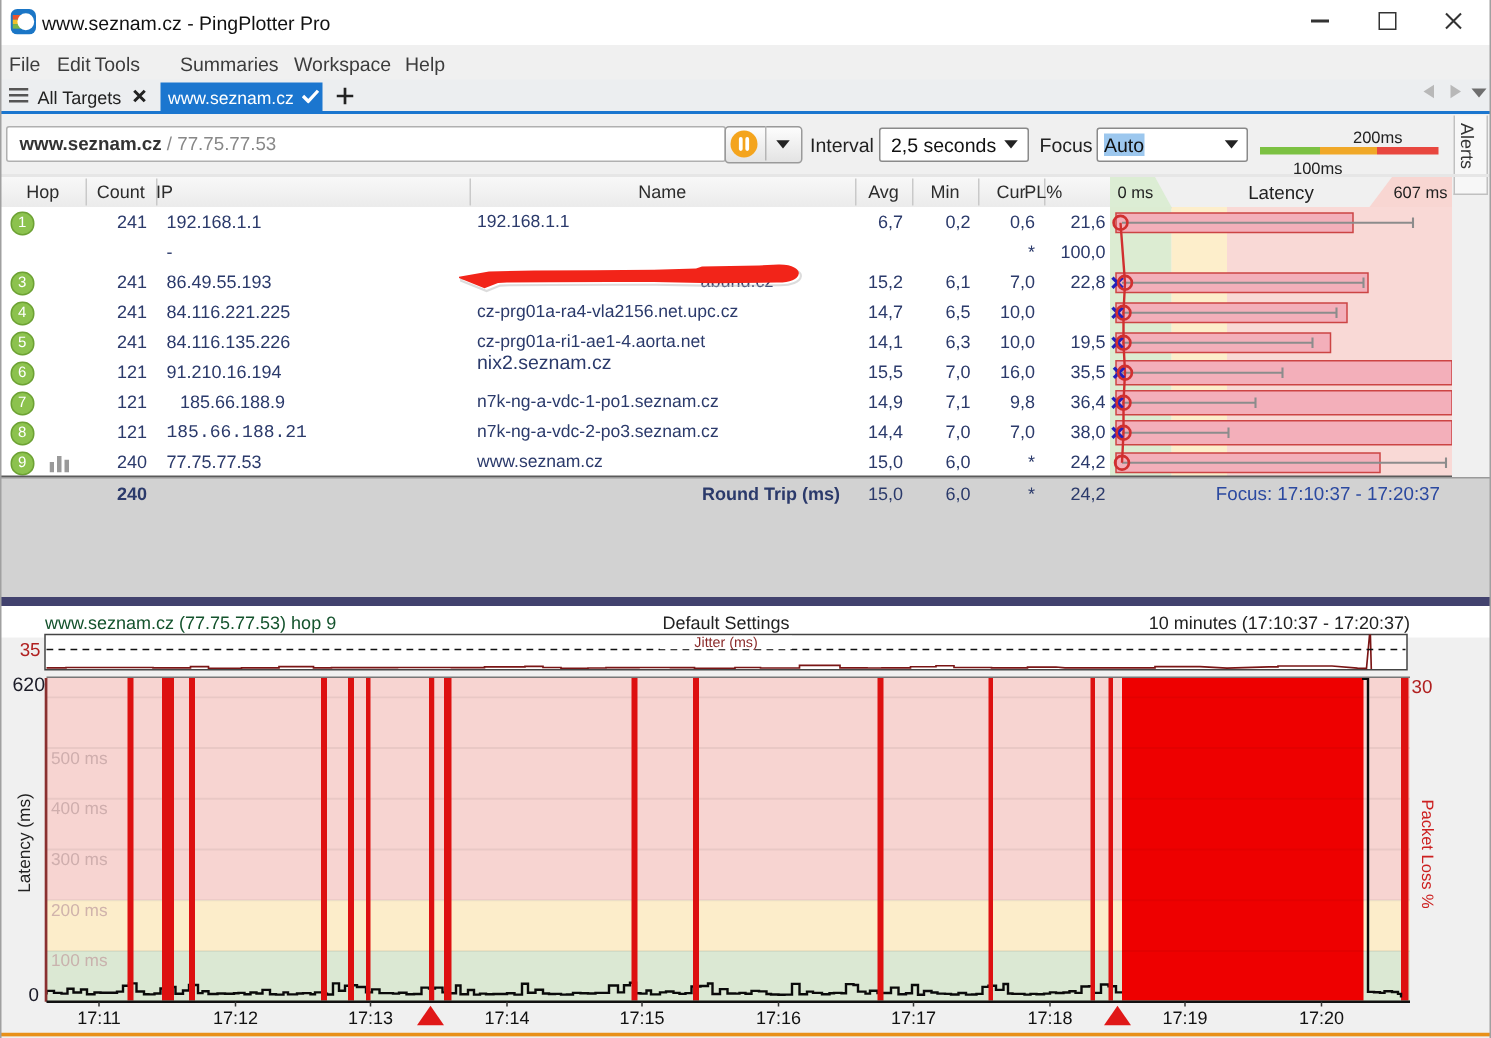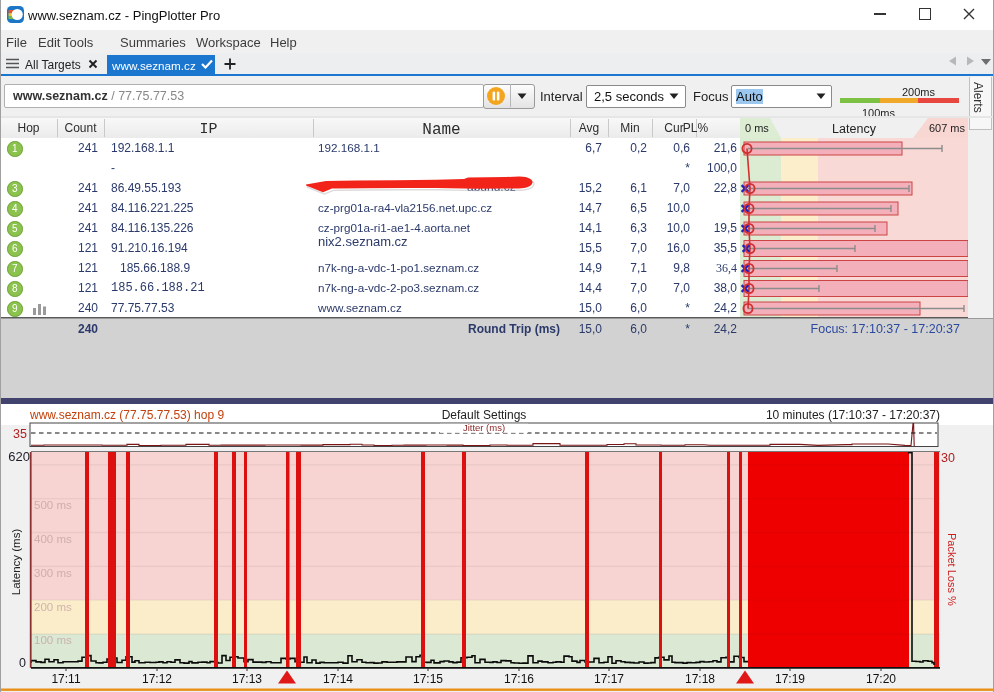--- a/index.html
+++ b/index.html
@@ -103,22 +103,22 @@
 <div class="abs" style="left:57px;top:119px;width:1px;height:18px;background:#c9c9c9;"></div>
 <div class="abs" style="left:104px;top:119px;width:1px;height:18px;background:#c9c9c9;"></div>
 <div class="abs" style="left:313px;top:119px;width:1px;height:18px;background:#c9c9c9;"></div>
 <div class="abs" style="left:570px;top:119px;width:1px;height:18px;background:#c9c9c9;"></div>
 <div class="abs" style="left:608px;top:119px;width:1px;height:18px;background:#c9c9c9;"></div>
 <div class="abs" style="left:652px;top:119px;width:1px;height:18px;background:#c9c9c9;"></div>
 <div class="abs" style="left:696px;top:119px;width:1px;height:18px;background:#c9c9c9;"></div>
 <div class="abs" style="left:742px;top:119px;width:1px;height:18px;background:#c9c9c9;"></div>
 <div class="abs" style="left:0px;top:121px;width:57px;font-size:12px;color:#2c2c2c;text-align:center;">Hop</div>
 <div class="abs" style="left:57px;top:121px;width:47px;font-size:12px;color:#2c2c2c;text-align:center;">Count</div>
-<div class="abs" style="left:104px;top:121px;width:209px;font-size:15px;color:#2c2c2c;text-align:center;font-family:Liberation Mono, monospace;">IP</div>
-<div class="abs" style="left:313px;top:121px;width:257px;font-size:16px;color:#2c2c2c;text-align:center;font-family:Liberation Mono, monospace;">Name</div>
+<div class="abs" style="left:104px;top:121px;width:209px;font-size:12px;color:#2c2c2c;text-align:left;">IP</div>
+<div class="abs" style="left:313px;top:121px;width:257px;font-size:12px;color:#2c2c2c;text-align:center;">Name</div>
 <div class="abs" style="left:570px;top:121px;width:38px;font-size:12px;color:#2c2c2c;text-align:center;">Avg</div>
 <div class="abs" style="left:608px;top:121px;width:44px;font-size:12px;color:#2c2c2c;text-align:center;">Min</div>
 <div class="abs" style="left:652px;top:121px;width:44px;font-size:12px;color:#2c2c2c;text-align:center;">Cur</div>
 <div class="abs" style="left:672px;top:121px;width:47px;font-size:12px;color:#2c2c2c;text-align:center;">PL%</div>
 <div class="abs" style="left:0;top:138px;width:743px;height:180px;background:#ffffff;"></div>
 <div class="abs" style="left:7px;top:141px;width:13.5px;height:13.5px;border-radius:50%;background:#8cc24e;border:1px solid #6da234;color:#fff;font-size:10px;text-align:center;line-height:13.5px;">1</div>
 <div class="abs nv r" style="left:30px;top:141px;width:68px;font-size:12px;">241</div>
 <div class="abs nv" style="left:111px;top:141px;font-size:12px;">192.168.1.1</div>
 <div class="abs nv" style="left:318px;top:141px;font-size:11.7px;">192.168.1.1</div>
 <div class="abs nv r" style="left:542px;top:141px;width:60px;font-size:12px;">6,7</div>
@@ -163,21 +163,21 @@
 <div class="abs nv r" style="left:590px;top:241px;width:57px;font-size:12px;">7,0</div>
 <div class="abs nv r" style="left:634px;top:241px;width:56px;font-size:12px;">16,0</div>
 <div class="abs nv r" style="left:680px;top:241px;width:57px;font-size:12px;">35,5</div>
 <div class="abs" style="left:7px;top:261px;width:13.5px;height:13.5px;border-radius:50%;background:#8cc24e;border:1px solid #6da234;color:#fff;font-size:10px;text-align:center;line-height:13.5px;">7</div>
 <div class="abs nv r" style="left:30px;top:261px;width:68px;font-size:12px;">121</div>
 <div class="abs nv" style="left:120px;top:261px;font-size:12px;">185.66.188.9</div>
 <div class="abs nv" style="left:318px;top:261px;font-size:11.7px;">n7k-ng-a-vdc-1-po1.seznam.cz</div>
 <div class="abs nv r" style="left:542px;top:261px;width:60px;font-size:12px;">14,9</div>
 <div class="abs nv r" style="left:590px;top:261px;width:57px;font-size:12px;">7,1</div>
 <div class="abs nv r" style="left:634px;top:261px;width:56px;font-size:12px;">9,8</div>
-<div class="abs nv r" style="left:680px;top:261px;width:57px;font-size:12px;font-family:Liberation Serif, serif;">36,4</div>
+<div class="abs nv r" style="left:680px;top:261px;width:57px;font-size:12px;">36,4</div>
 <div class="abs" style="left:7px;top:281px;width:13.5px;height:13.5px;border-radius:50%;background:#8cc24e;border:1px solid #6da234;color:#fff;font-size:10px;text-align:center;line-height:13.5px;">8</div>
 <div class="abs nv r" style="left:30px;top:281px;width:68px;font-size:12px;">121</div>
 <div class="abs nv" style="left:111px;top:281px;font-size:12px;font-family:Liberation Mono, monospace;">185.66.188.21</div>
 <div class="abs nv" style="left:318px;top:281px;font-size:11.7px;">n7k-ng-a-vdc-2-po3.seznam.cz</div>
 <div class="abs nv r" style="left:542px;top:281px;width:60px;font-size:12px;">14,4</div>
 <div class="abs nv r" style="left:590px;top:281px;width:57px;font-size:12px;">7,0</div>
 <div class="abs nv r" style="left:634px;top:281px;width:56px;font-size:12px;">7,0</div>
 <div class="abs nv r" style="left:680px;top:281px;width:57px;font-size:12px;">38,0</div>
 <div class="abs" style="left:7px;top:301px;width:13.5px;height:13.5px;border-radius:50%;background:#8cc24e;border:1px solid #6da234;color:#fff;font-size:10px;text-align:center;line-height:13.5px;">9</div>
 <svg class="abs" style="left:33px;top:304px" width="15" height="11" viewBox="0 0 15 11">
@@ -255,21 +255,21 @@
 <div class="abs nv r" style="left:542px;top:322px;width:60px;font-size:12px;">15,0</div>
 <div class="abs nv r" style="left:590px;top:322px;width:57px;font-size:12px;">6,0</div>
 <div class="abs nv r" style="left:634px;top:322px;width:56px;font-size:12px;">*</div>
 <div class="abs nv r" style="left:680px;top:322px;width:57px;font-size:12px;">24,2</div>
 <div class="abs r" style="left:760px;top:322px;width:200px;font-size:12.5px;color:#2b49a0;">Focus: 17:10:37 - 17:20:37</div>
 
 <div class="abs" style="left:0;top:338px;width:994px;height:60px;background:#d2d2d2;"></div>
 <div class="abs" style="left:0;top:398px;width:994px;height:6px;background:#42426e;"></div>
 
 <div class="abs" style="left:0;top:404px;width:994px;height:21px;background:#ffffff;"></div>
-<div class="abs" style="left:30px;top:408px;font-size:12px;color:#c2410c;">www.seznam.cz (77.75.77.53) hop 9</div>
+<div class="abs" style="left:30px;top:408px;font-size:12px;color:#14532d;">www.seznam.cz (77.75.77.53) hop 9</div>
 <div class="abs" style="left:384px;top:408px;width:200px;text-align:center;font-size:12px;color:#222;">Default Settings</div>
 <div class="abs r" style="left:680px;top:408px;width:260px;font-size:12px;color:#222;">10 minutes (17:10:37 - 17:20:37)</div>
 <svg class="abs" style="left:0;top:420px" width="994" height="272" viewBox="0 0 994 272">
 <rect x="30" y="3" width="908" height="23.5" fill="#ffffff" stroke="#444" stroke-width="1"></rect>
 <text x="27" y="17.5" font-size="12.5" fill="#b02020" text-anchor="end" font-family="Liberation Sans">35</text>
 <path d="M31,445.2L31,445.2L44,445.2L44,445.0L64,445.0L64,445.0L85,445.0L85,445.0L102,445.0L102,445.2L127,445.2L127,444.4L139,444.4L139,445.5L161,445.5L161,445.2L186,445.2L186,444.4L209,444.4L209,445.2L221,445.2L221,445.1L237,445.1L237,445.1L265,445.1L265,445.0L282,445.0L282,445.0L301,445.0L301,445.1L323,445.1L323,444.6L350,444.6L350,444.2L362,444.2L362,445.0L374,445.0L374,445.5L392,445.5L392,445.3L404,445.3L404,445.1L426,445.1L426,445.0L447,445.0L447,445.1L463,445.1L463,445.5L475,445.5L475,445.5L490,445.5L490,445.0L507,445.0L507,445.3L533,445.3L533,443.6L560,443.6L560,445.2L578,445.2L578,445.3L588,445.3L588,445.2L607,445.2L607,444.5L624,444.5L624,443.8L636,443.8L636,445.0L661,445.0L661,445.2L685,445.2L685,444.7L704,444.7L710,445.2L770,445.2L770,444.4L800,444.4L818,445.4L846,444.6L852,444.6L852,444.0L888,444.0L905,445.4L911,445.6 L913,423.6 L913.6,423.6 L914.2,446" fill="none" stroke="#7a1515" stroke-width="1.1" transform="translate(0,-420)"></path>
 <line x1="31" y1="13" x2="937" y2="13" stroke="#111" stroke-width="1" stroke-dasharray="4.5,3.5"></line>
 <rect x="440" y="3.8" width="88" height="9" fill="#ffffff"></rect>
 <text x="484" y="11.3" font-size="9.5" fill="#8a2a2a" text-anchor="middle" font-family="Liberation Sans">Jitter (ms)</text>
 <rect x="31" y="32" width="909" height="148.2" fill="#f7d4d1"></rect>

